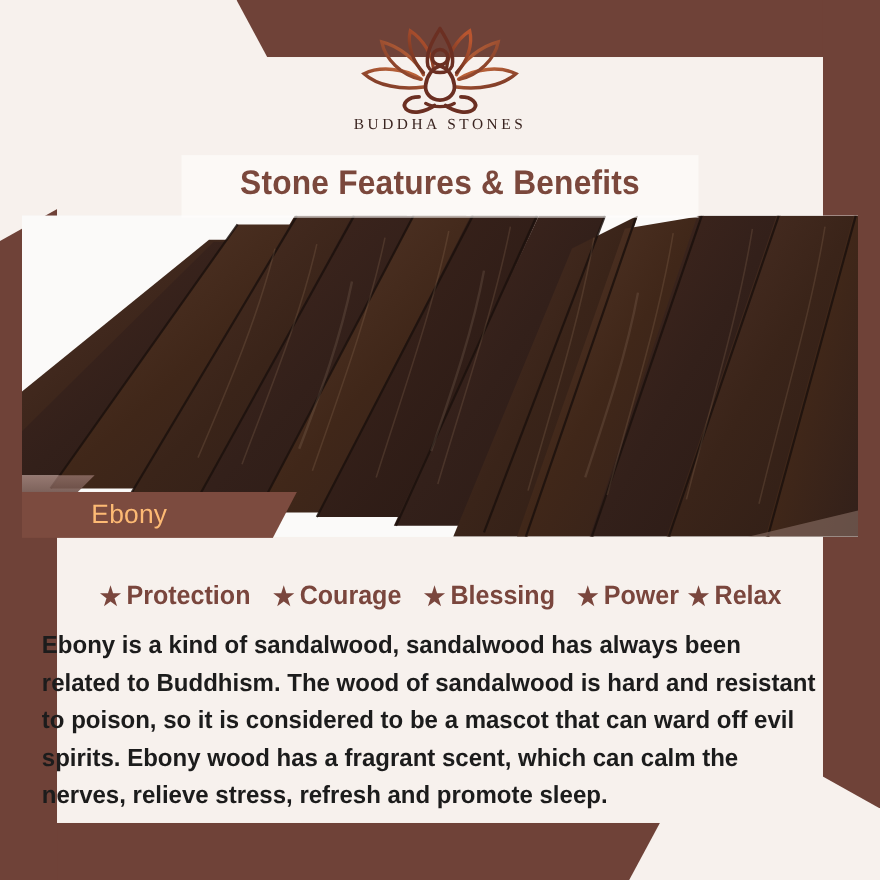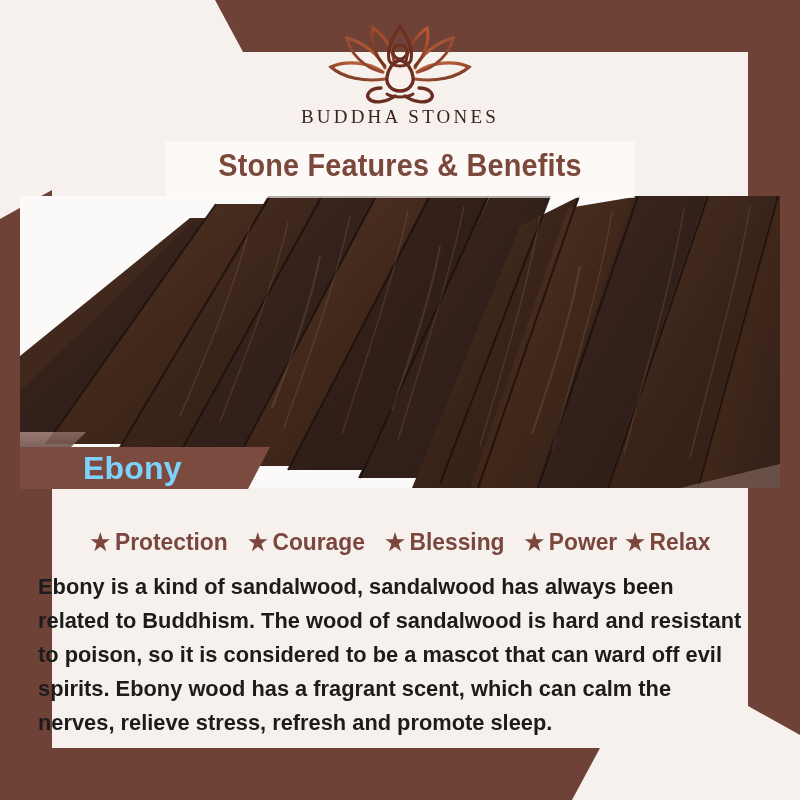--- a/index.html
+++ b/index.html
@@ -44,21 +44,21 @@
   
   .header {
     position:absolute; top:0; left:0; width:800px; height:196px;
     display:flex; flex-direction:column; align-items:center;
     z-index:3;
   }
   .logo-mark { margin-top:22px; width:150px; height:82px; }
   .brand-word {
     margin-top:2px;
     font-family:"Liberation Serif", serif;
-    font-size:19px; letter-spacing:3.2px; color:#3a2420;
+    font-size:14px; letter-spacing:3.2px; color:#3a2420;
     font-weight:400;
   }
 
   .title-panel {
     position:absolute; top:141px; left:165px;
     width:470px; height:57px;
     background:rgba(255,253,251,0.62);
     z-index:2;
   }
   .title-text {
@@ -85,21 +85,21 @@
   .ebony-banner {
     position:absolute; top:447px; left:20px;
     width:250px; height:42px;
     background:#7c4b3f;
     clip-path: polygon(0 0, 250px 0, 228px 42px, 0 42px);
     z-index:5;
     display:flex; align-items:center;
   }
   .ebony-banner span {
     margin-left:63px;
-    color:#7dd3fc; font-size:32px; font-weight:bold;
+    color:#fdba74; font-size:24px; font-weight:normal;
     letter-spacing:0.2px;
   }
 
   
   .benefits {
     position:absolute; top:528px; left:0; width:800px;
     display:flex; justify-content:center; align-items:center;
     gap:0px;
     z-index:3;
   }

